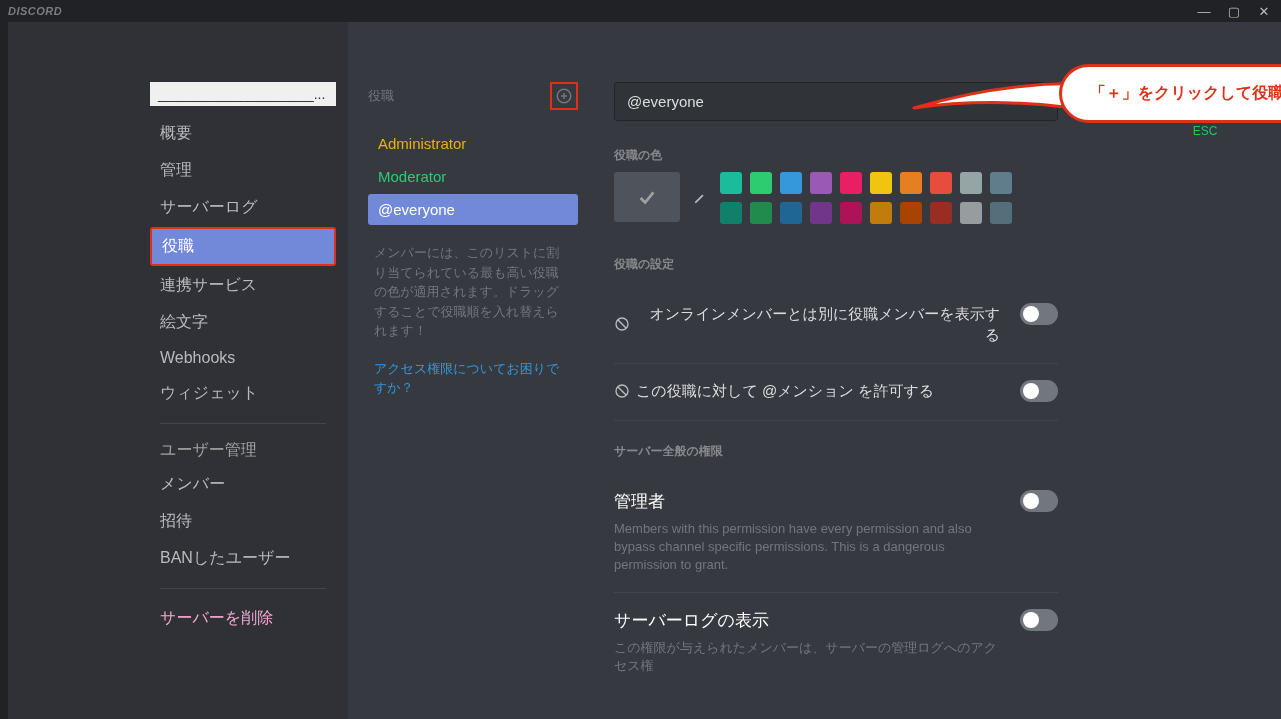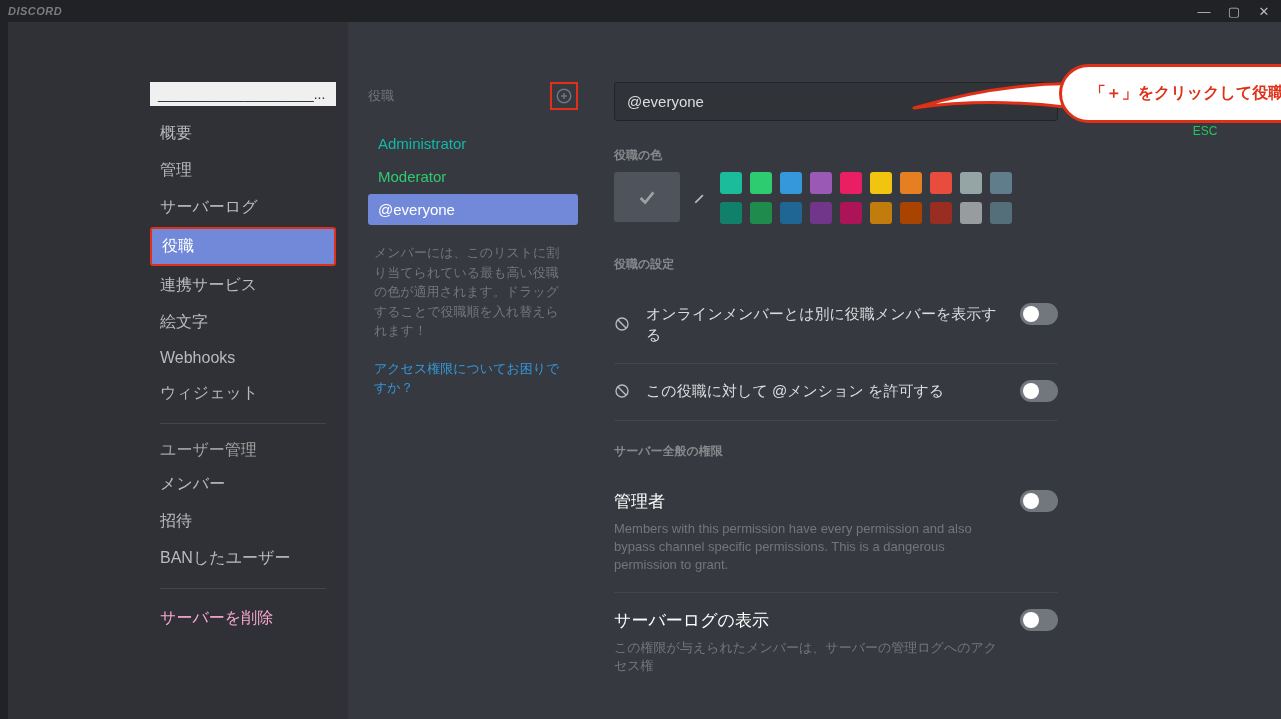--- a/index.html
+++ b/index.html
@@ -110,21 +110,21 @@
   cursor: pointer;
 }
 .add-role-btn svg { width: 18px; height: 18px; }
 .role-item {
   padding: 7px 10px;
   font-size: 15px;
   border-radius: 3px;
   cursor: pointer;
   margin-bottom: 2px;
 }
-.role-admin { color: #14b8a6; }
+.role-admin { color: #eab308; }
 .role-mod { color: #2ecc71; }
 .role-everyone {
   background: #7289da;
   color: #fff;
 }
 .roles-desc {
   font-size: 13px;
   color: #72767d;
   line-height: 1.5;
   padding: 16px 6px 0;
@@ -212,22 +212,23 @@
 .perm-row.no-border { border-bottom: none; }
 .perm-text {
   flex: 1;
   padding-right: 20px;
 }
 .perm-title {
   font-size: 15px;
   color: #dcddde;
   display: flex;
   align-items: center;
-  gap: 16px;
+  gap: 6px;
   line-height: 1.4;
+  text-align: right;
 }
 .perm-title.big {
   font-size: 17px;
   color: #fff;
   font-weight: 500;
 }
 .perm-desc {
   font-size: 13px;
   color: #72767d;
   line-height: 1.4;

